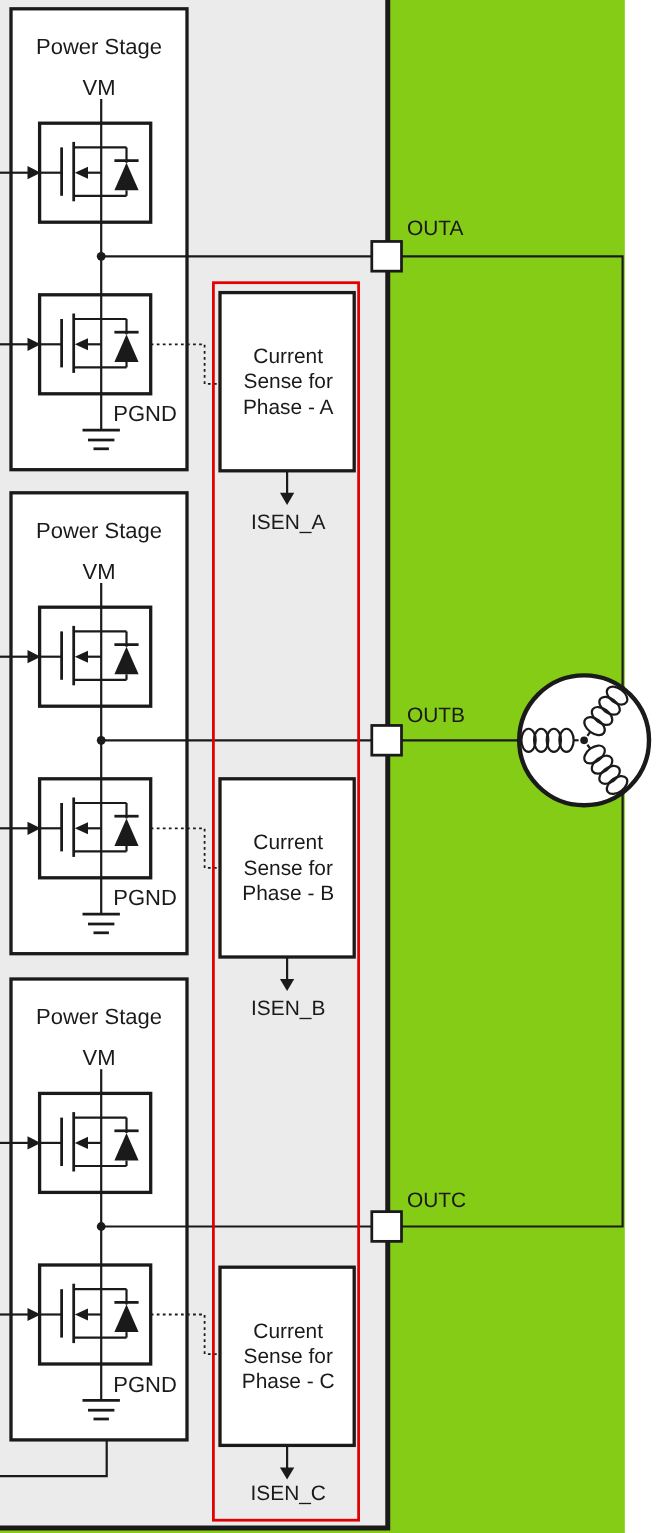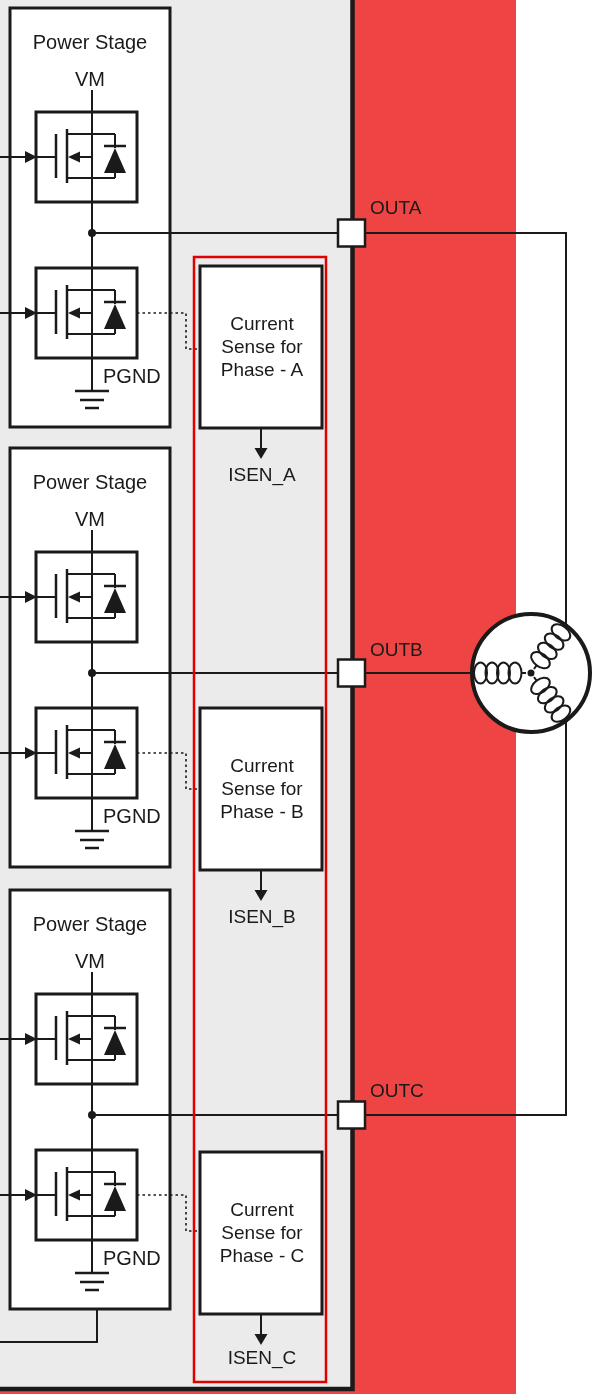--- a/index.html
+++ b/index.html
@@ -1,20 +1,20 @@
 <!DOCTYPE html>
 <html><head>
 <meta charset="utf-8">
 <style>
   html, body { margin: 0; padding: 0; background: #ffffff; }
   #stage-wrap {
     position: relative;
-    width: 516px;
+    width: 568px;
     height: 1394px;
-    background: #ef4444;
+    background: #84cc16;
     font-family: "Liberation Sans", sans-serif;
   }
   svg { display: block; }
   svg text {
     fill: #1a1a1a;
     font-family: "Liberation Sans", sans-serif;
   }
   .t20 { font-size: 20px; }
   .t19 { font-size: 19px; }
   .mid { text-anchor: middle; }

